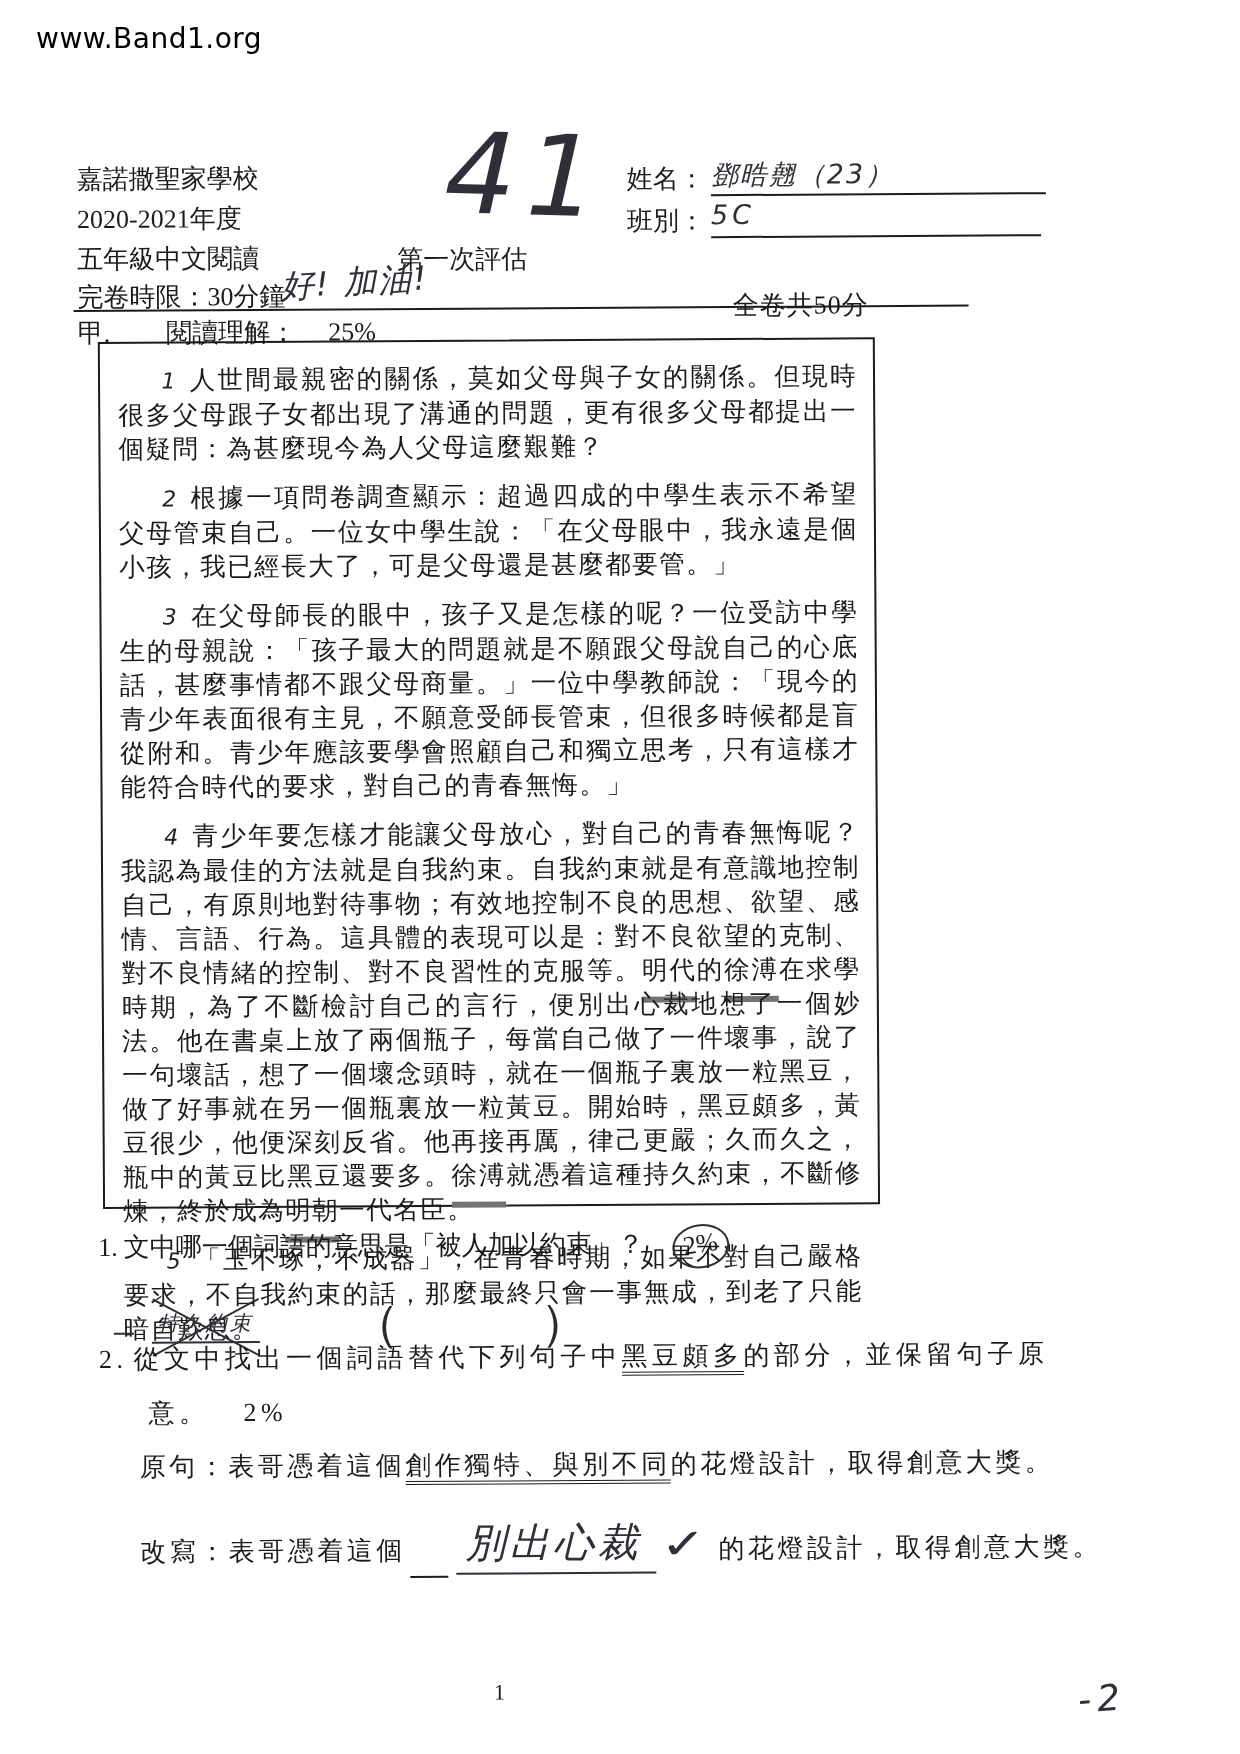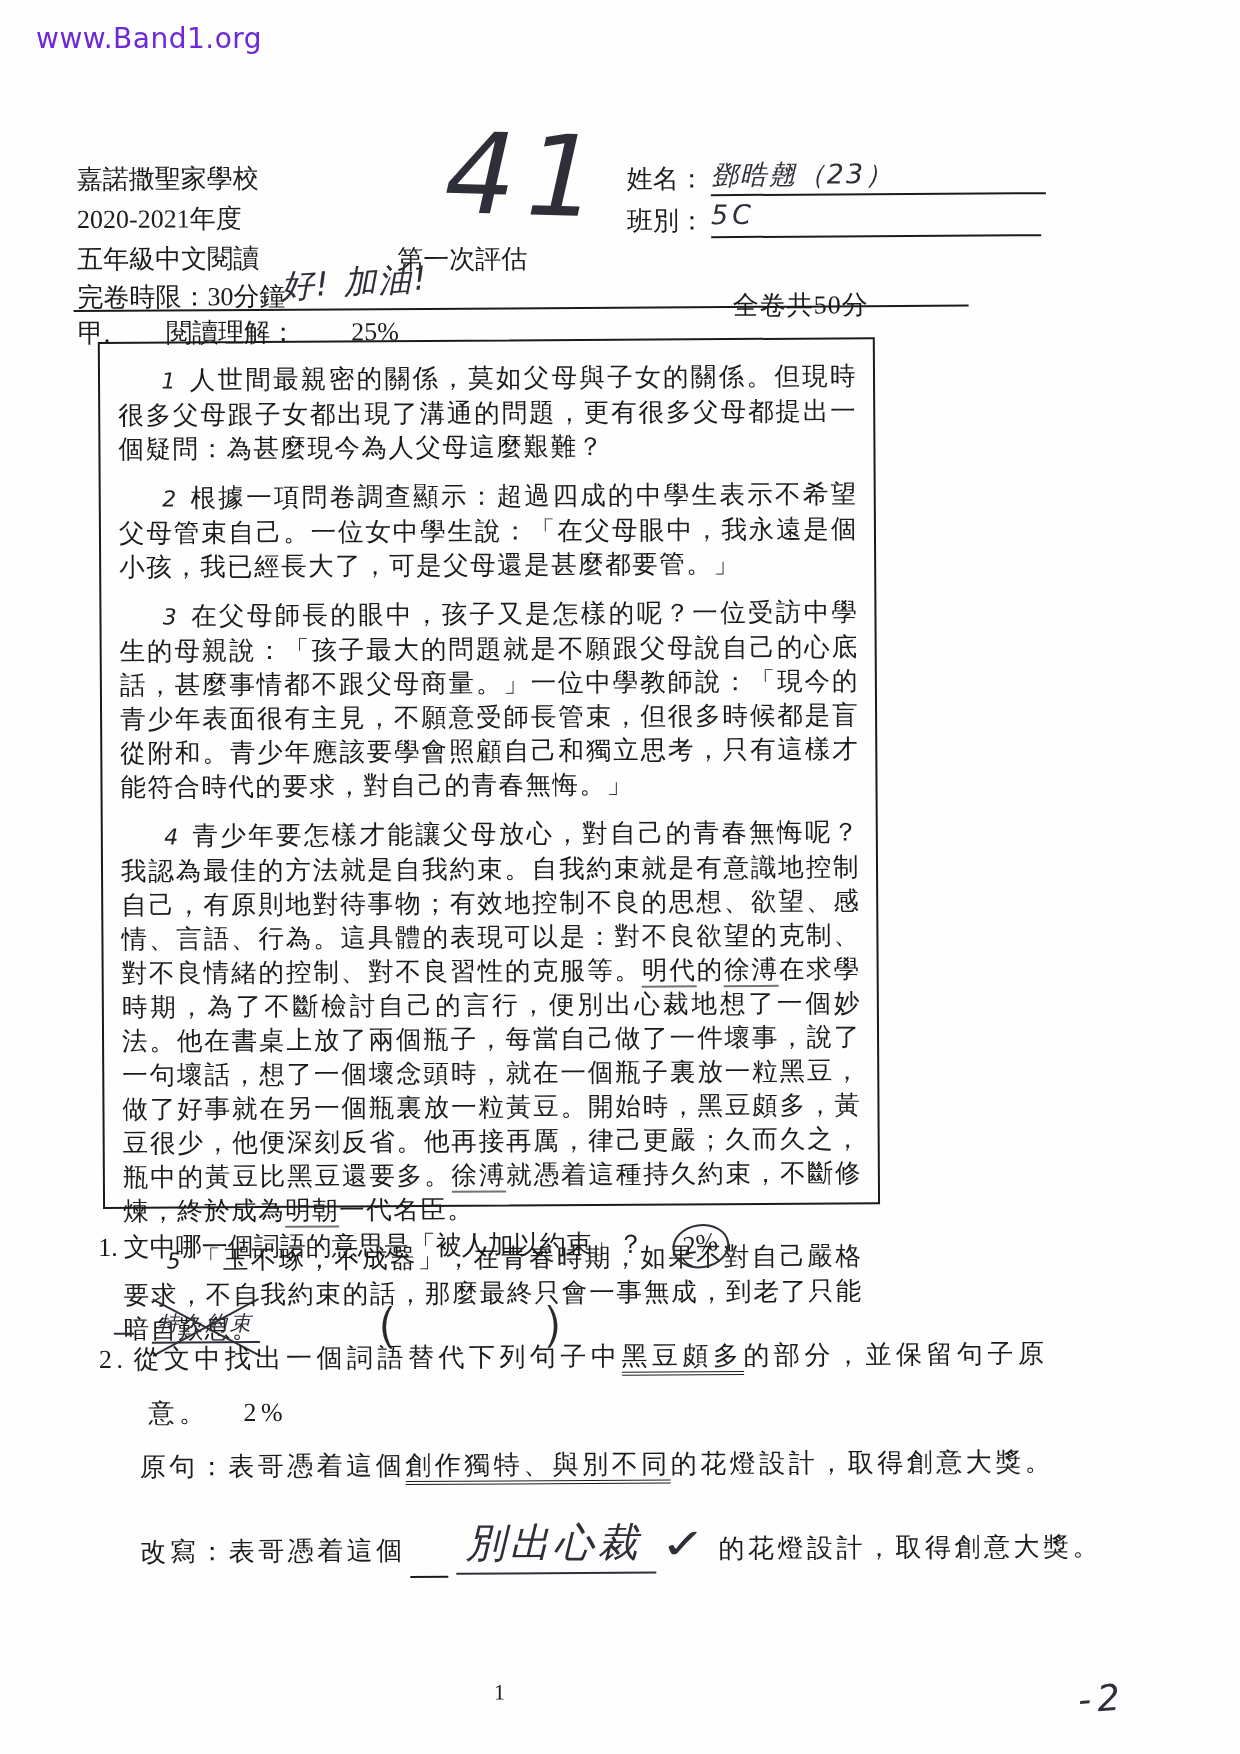--- a/index.html
+++ b/index.html
@@ -3,21 +3,21 @@
 <meta charset="utf-8">
 <style>
   html,body{margin:0;padding:0;background:#ffffff;}
   .sheet{
     position:relative;width:1240px;height:1754px;background:#fefefe;
     font-family:"Liberation Serif","DejaVu Serif",serif;color:#1b1b1b;overflow:hidden;
   }
   .watermark{
     position:absolute;left:36px;top:22px;
     font-family:"DejaVu Sans","Liberation Sans",sans-serif;
-    font-size:28px;color:#6d28d9;letter-spacing:0.5px;
+    font-size:28px;color:#000000;letter-spacing:0.5px;
   }
   .skew{position:absolute;left:0;top:0;width:1240px;height:1754px;transform:rotate(-0.35deg);transform-origin:60% 40%;}
 
   
   .hdr-line{position:absolute;font-size:26px;white-space:nowrap;}
   .school{left:80px;top:158px;}
   .year{left:80px;top:198px;font-family:"Liberation Serif",serif;}
   .subject{left:80px;top:238px;}
   .assessment{left:400px;top:240px;}
   .timelimit{left:80px;top:276px;}
@@ -33,34 +33,34 @@
   
   .hw{font-family:"DejaVu Sans","Liberation Sans",sans-serif;font-style:italic;color:#2e2f38;}
   .hw-score{position:absolute;left:448px;top:118px;font-size:112px;font-weight:300;letter-spacing:10px;transform:rotate(2deg);line-height:1;}
   .hw-comment{position:absolute;left:283px;top:258px;font-size:33px;transform:rotate(-3deg);letter-spacing:2px;}
   .hw-name{font-size:27px;display:inline-block;transform:translateY(-3px);letter-spacing:2px;}
   .hw-class{font-size:27px;display:inline-block;transform:translateY(-3px);letter-spacing:4px;}
 
   
   .section-row{position:absolute;left:80px;top:312px;font-size:26px;}
   .section-row .sec-title{margin-left:56px;}
-  .section-row .sec-marks{margin-left:55px;font-family:"Liberation Serif",serif;}
+  .section-row .sec-marks{margin-left:32px;font-family:"Liberation Serif",serif;}
 
   
   .passage-box{
     position:absolute;left:100px;top:338px;width:777px;height:867px;
     border:2.5px solid #1b1b1b;box-sizing:border-box;
     padding:20px 16px 6px 18px;
   }
   .passage-box p{
     margin:0 0 15px 0;font-size:25.5px;line-height:34px;letter-spacing:1.5px;
     text-align:justify;text-indent:1.7em;
   }
   .pnum{font-family:"DejaVu Sans",sans-serif;font-style:italic;font-size:22px;margin-right:12px;color:#222;}
-  .pn-underline{border-bottom:2px solid #737373;padding-bottom:1px;}
+  .pn-underline{border-bottom:6px solid #737373;padding-bottom:12px;}
   .dbl-underline{border-bottom:4px double #1b1b1b;padding-bottom:1px;}
 
   
   .questions{position:absolute;left:0;top:1210px;width:1240px;font-size:26px;}
   .q-row{position:absolute;white-space:nowrap;}
   .q1-line{left:95px;top:14px;}
   .q1-answer{left:110px;top:78px;height:60px;}
   .q2-line1{left:95px;top:128px;letter-spacing:4.5px;}
   .q2-line2{left:144px;top:182px;letter-spacing:4.5px;}
   .q2-orig{left:135px;top:236px;letter-spacing:3.5px;}

